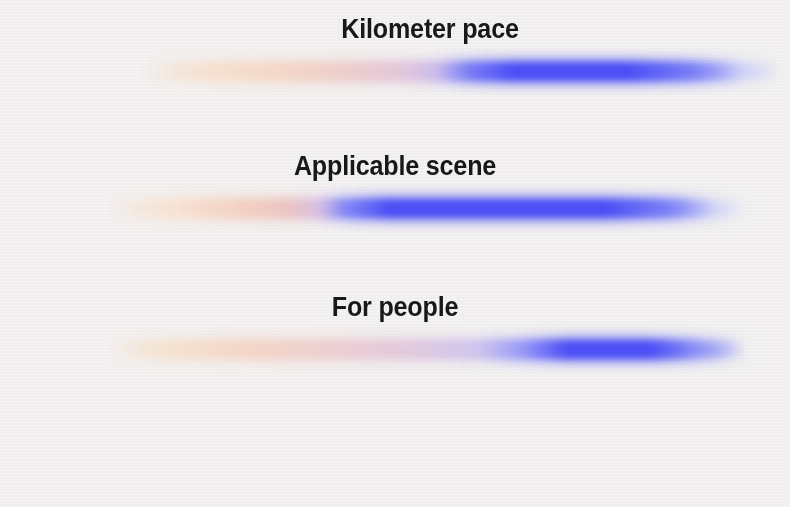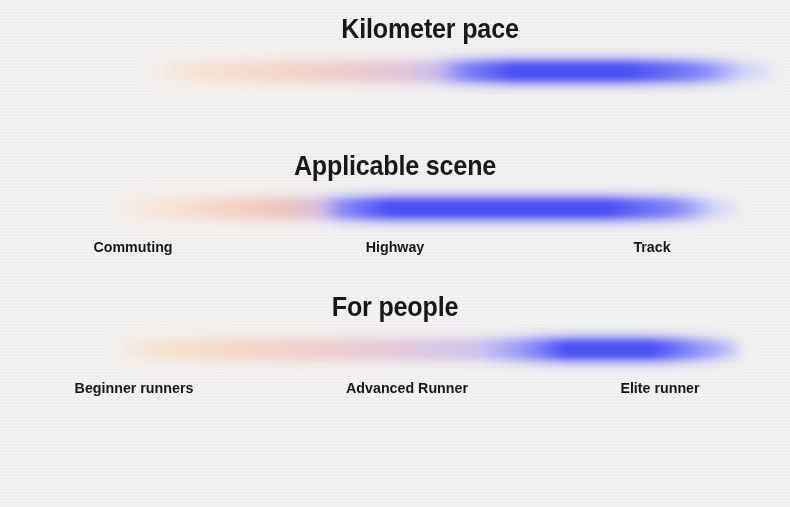--- a/index.html
+++ b/index.html
@@ -134,31 +134,21 @@
     <div class="bar-core g1"></div>
   </div>
 </div>
 
 <div class="section sec2">
   <div class="heading">Applicable scene</div>
   <div class="bar-wrap">
     <div class="bar g2"></div>
     <div class="bar-core g2"></div>
   </div>
-  <div class="labels lbl-sm">
-    <span style="left:16.8%">Commuting</span>
-    <span style="left:50%">Highway</span>
-    <span style="left:82.5%">Track</span>
-  </div>
 </div>
 
 <div class="section sec3">
   <div class="heading">For people</div>
   <div class="bar-wrap">
     <div class="bar g3"></div>
     <div class="bar-core g3"></div>
   </div>
-  <div class="labels lbl-sm">
-    <span style="left:17%">Beginner runners</span>
-    <span style="left:51.5%">Advanced Runner</span>
-    <span style="left:83.5%">Elite runner</span>
-  </div>
 </div>
 
 </body></html>

